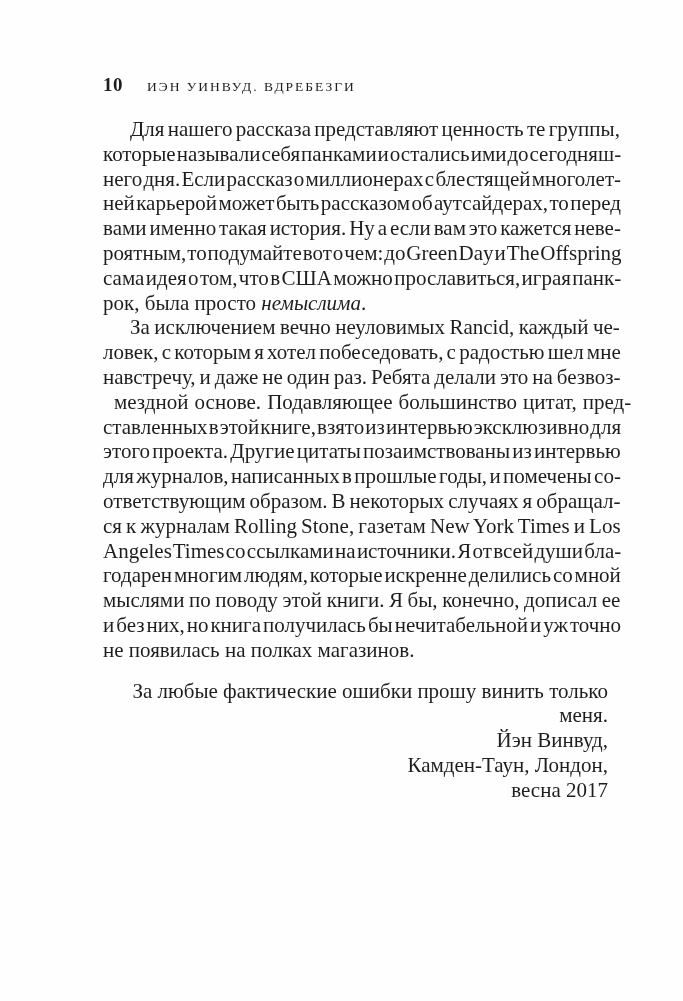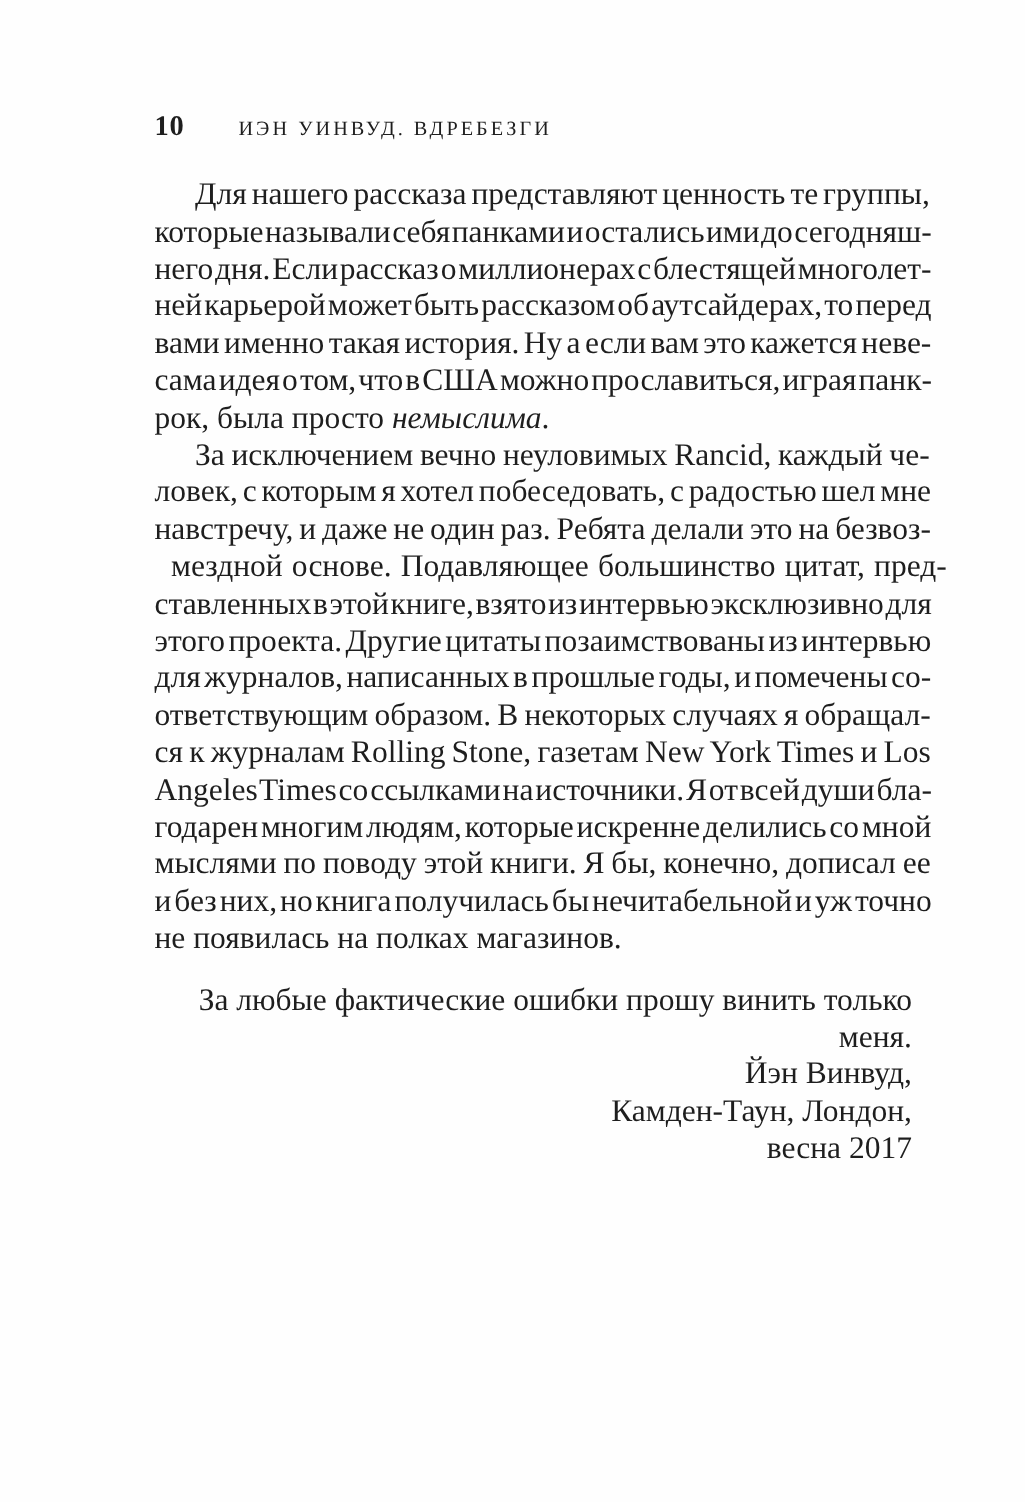--- a/index.html
+++ b/index.html
@@ -20,21 +20,21 @@
     display: flex;
     align-items: baseline;
     white-space: nowrap;
   }
   .page-number {
     font-weight: bold;
     font-size: 19px;
     letter-spacing: 0.5px;
   }
   .running-title {
-    margin-left: 36px;
+    margin-left: 24px;
     font-size: 13.5px;
     letter-spacing: 2px;
     font-weight: normal;
     text-align: center;
   }
   .page-body {
     position: absolute;
     left: 103px;
     top: 117px;
     width: 505px;
@@ -66,20 +66,21 @@
     <span class="page-number">10</span>
     <span class="running-title">ИЭН УИНВУД. ВДРЕБЕЗГИ</span>
   </div>
   <div class="page-body">
       <div>
         <div class="line indent"><span class="ln" style="word-spacing: -1.95px;"><span>Для нашего рассказа представляют ценность те группы,</span></span></div>
         <div class="line"><span class="ln" style="word-spacing: -4.29px;"><span>которые называли себя панками и остались ими до сегодняш-</span></span></div>
         <div class="line"><span class="ln" style="word-spacing: -4.01px;"><span>него дня. Если рассказ о миллионерах с блестящей многолет-</span></span></div>
         <div class="line"><span class="ln" style="word-spacing: -3.83px;"><span>ней карьерой может быть рассказом об аутсайдерах, то перед</span></span></div>
         <div class="line"><span class="ln" style="word-spacing: -2.35px;"><span>вами именно такая история. Ну а если вам это кажется неве-</span></span></div>
+        <div class="line"><span class="ln" style="word-spacing: -4.32px;"><span>роятным, то подумайте вот о чем: до Green Day и The Offspring</span></span></div>
         <div class="line"><span class="ln" style="word-spacing: -3.86px;"><span>сама идея о том, что в США можно прославиться, играя панк-</span></span></div>
         <div class="line para-end"><span class="ln"><span>рок, была просто </span><em>немыслима</em><span>.</span></span></div>
       </div>
       <div>
         <div class="line indent"><span class="ln" style="word-spacing: -0.76px; text-align: right;"><span>За исключением вечно неуловимых Rancid, каждый че-</span></span></div>
         <div class="line"><span class="ln" style="word-spacing: -2.03px;"><span>ловек, с которым я хотел побеседовать, с радостью шел мне</span></span></div>
         <div class="line"><span class="ln" style="word-spacing: -1.31px; text-align: right;"><span>навстречу, и даже не один раз. Ребята делали это на безвоз-</span></span></div>
         <div class="line"><span class="ln" style="word-spacing: 0.87px; margin-left: 11px;"><span>мездной основе. Подавляющее большинство цитат, пред-</span></span></div>
         <div class="line"><span class="ln" style="word-spacing: -4.19px;"><span>ставленных в этой книге, взято из интервью эксклюзивно для</span></span></div>
         <div class="line"><span class="ln" style="word-spacing: -2.97px;"><span>этого проекта. Другие цитаты позаимствованы из интервью</span></span></div>

